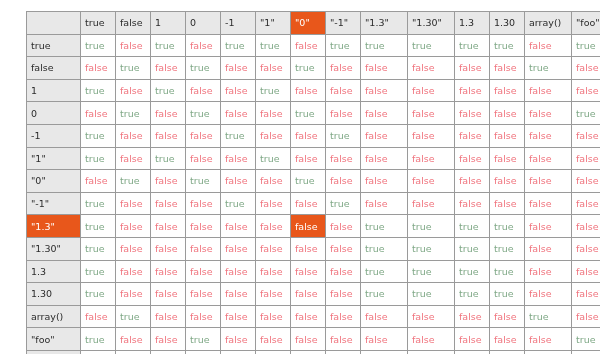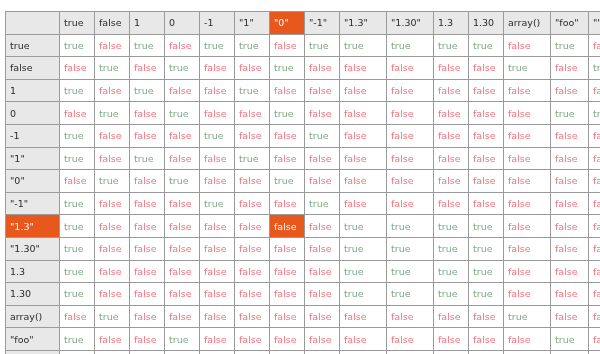--- a/index.html
+++ b/index.html
@@ -8,21 +8,21 @@
     padding: 0;
     background: #ffffff;
   }
   body {
     width: 600px;
     height: 354px;
     overflow: hidden;
     font-family: "DejaVu Sans", "Liberation Sans", sans-serif;
   }
   #table-wrap {
-    padding: 11px 10px 10px 5px;
+    padding: 11px 10px 10px 26px;
     box-sizing: border-box;
     width: 600px;
     height: 354px;
   }
   table.compare {
     border-collapse: collapse;
     table-layout: fixed;
     width: 579px;
     border: 1px solid #8f8f8f;
     background: #ffffff;

